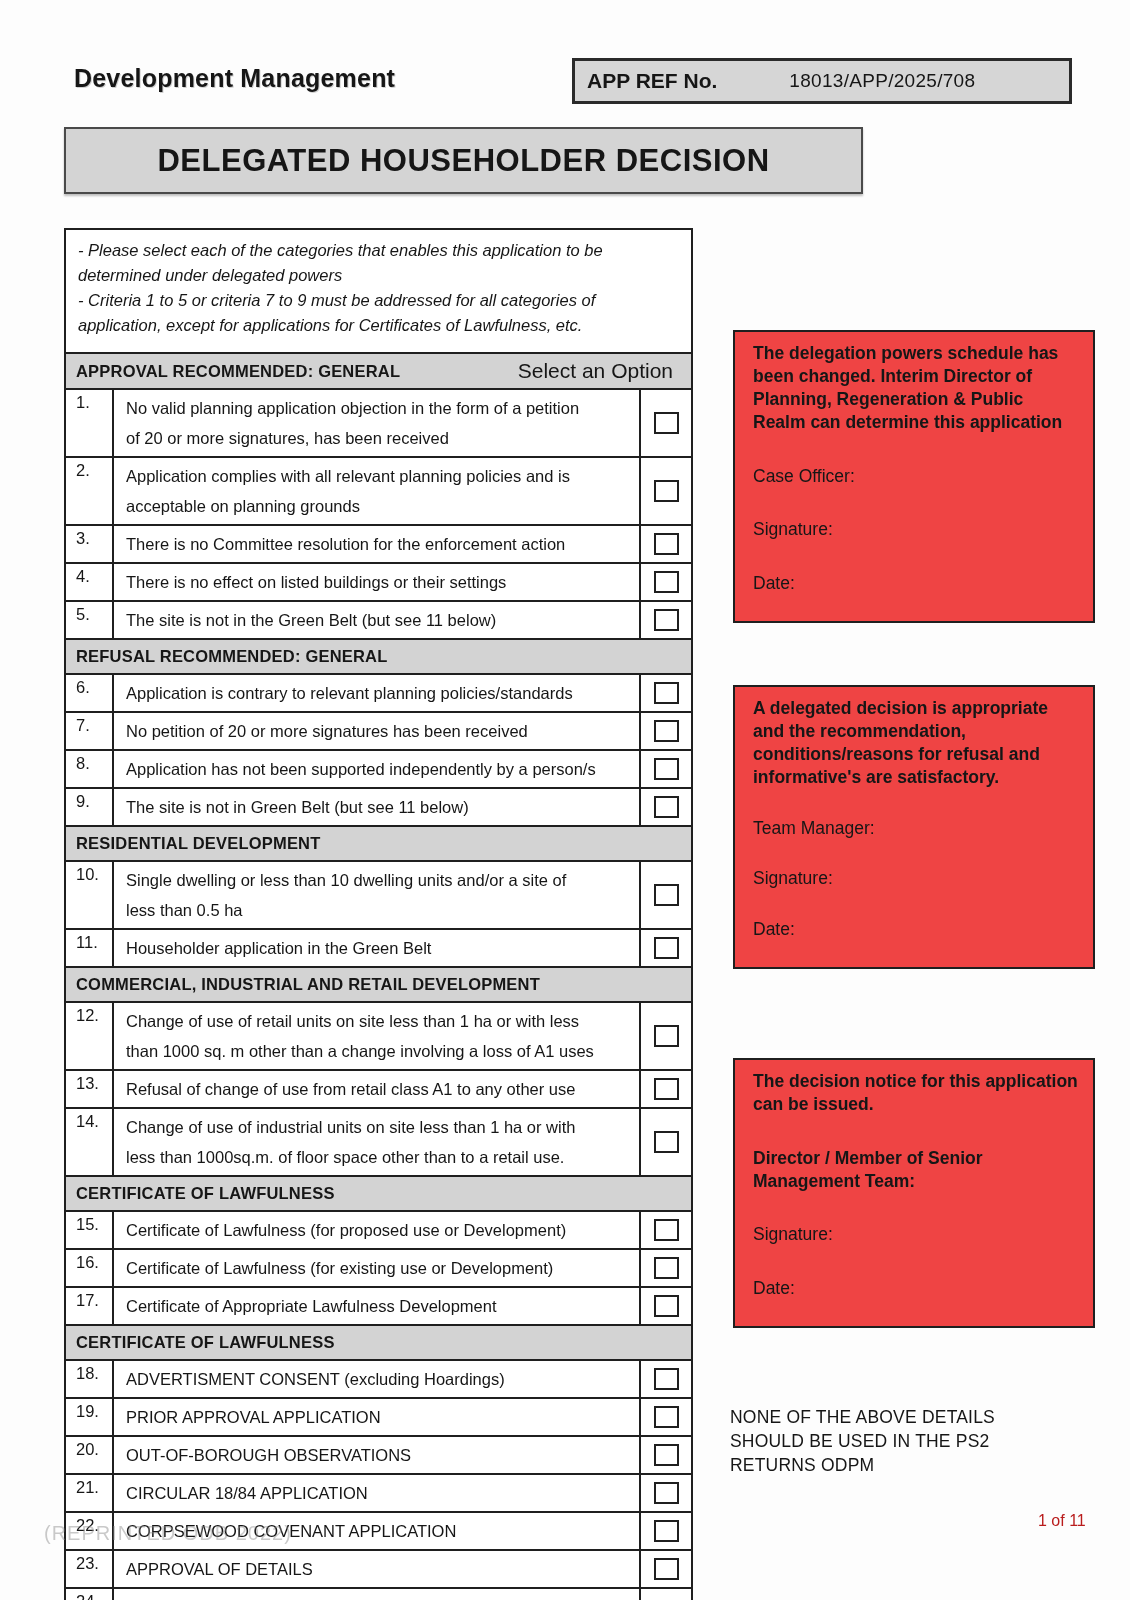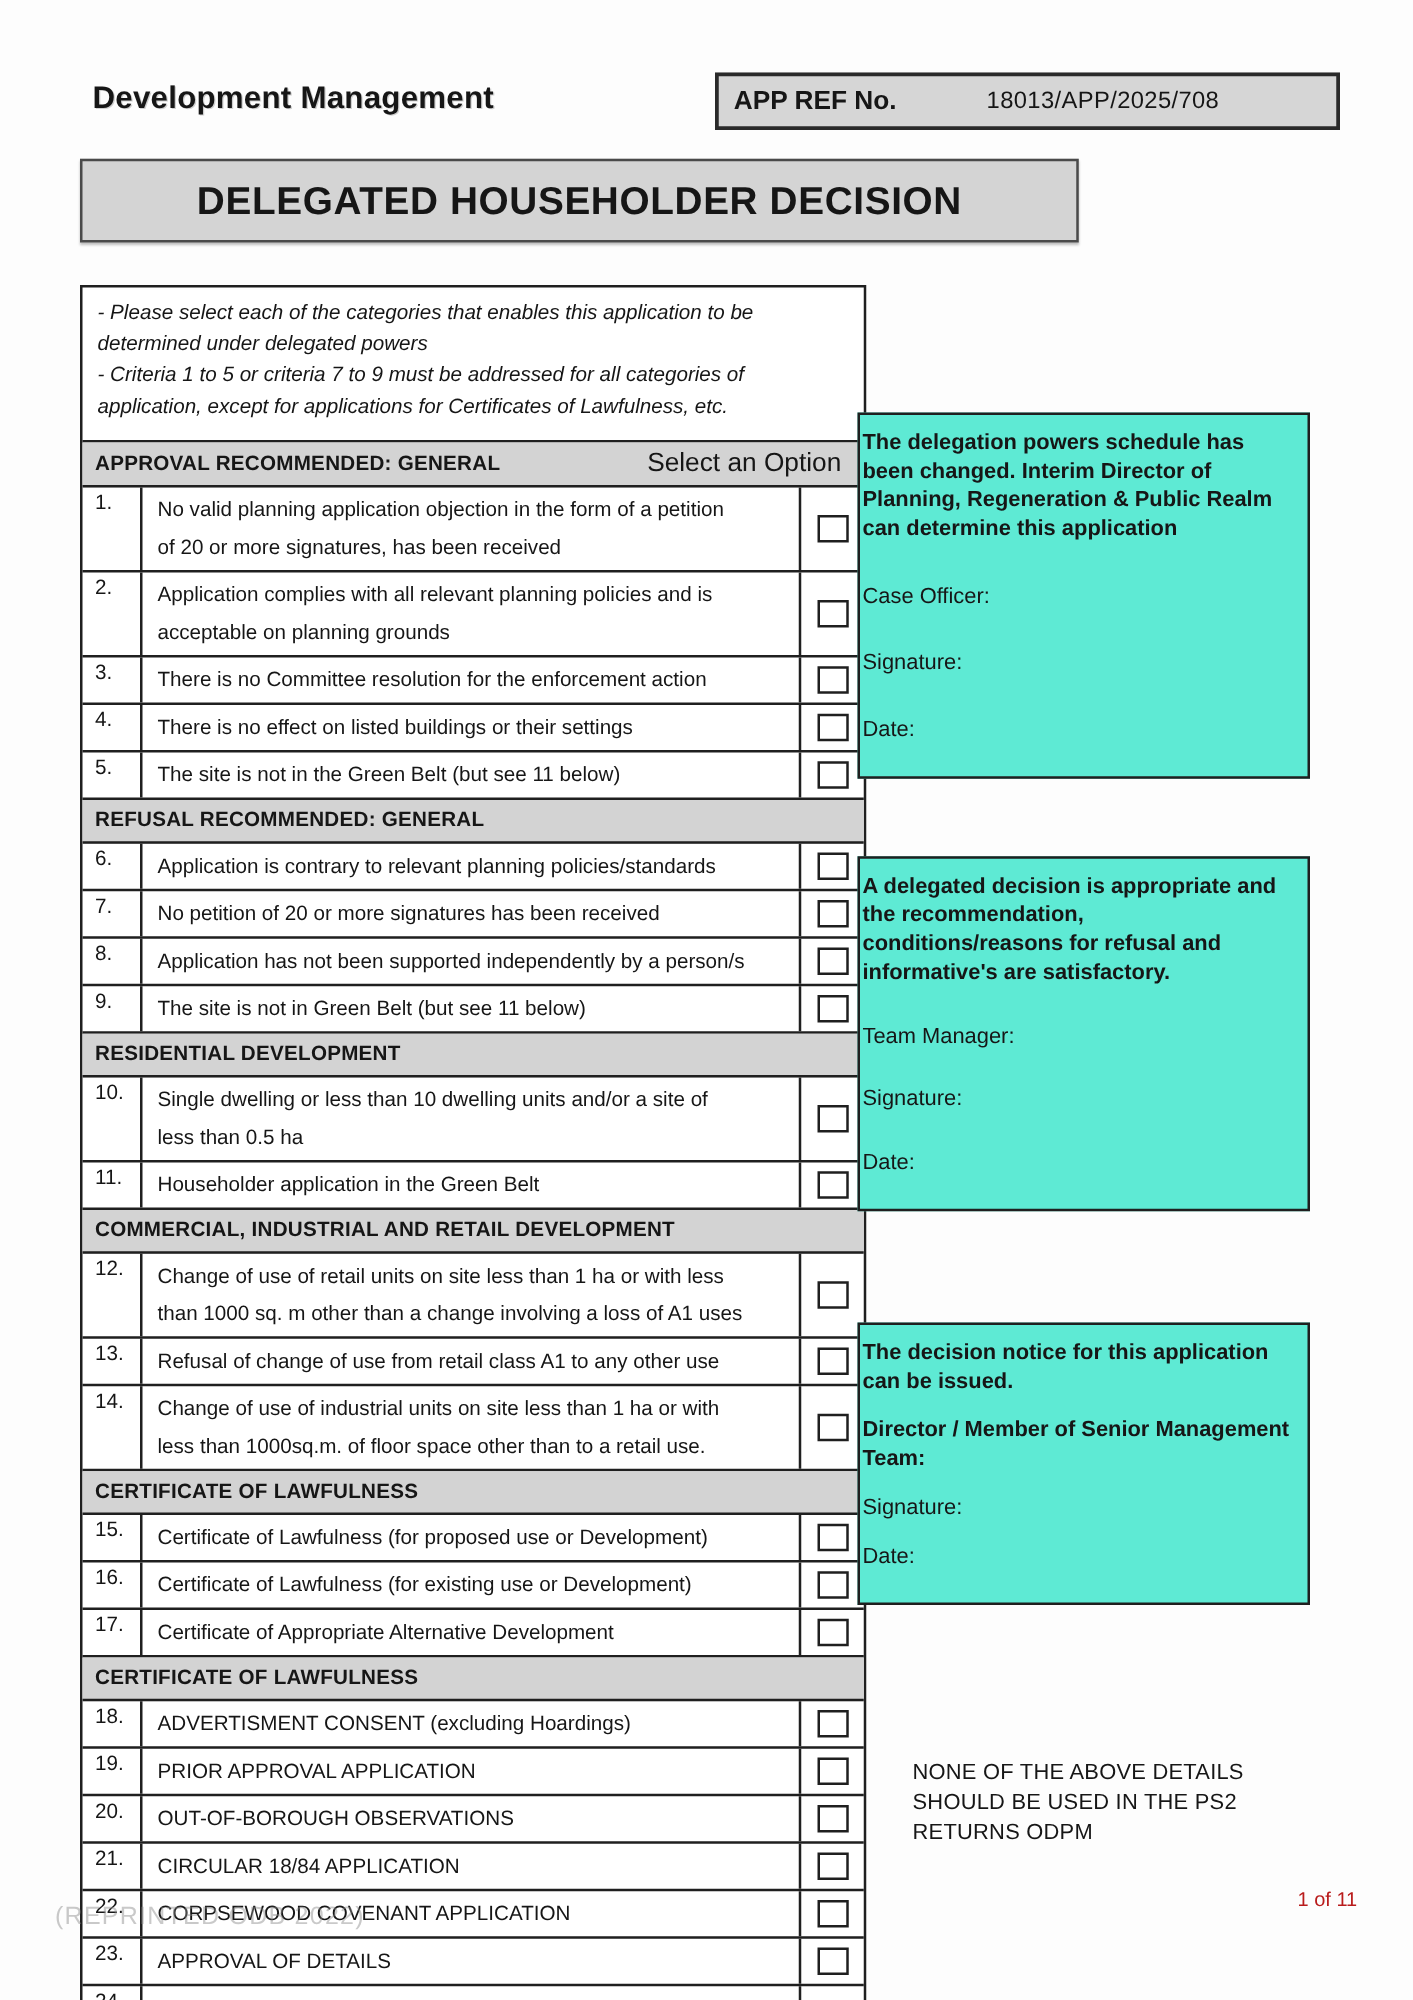--- a/index.html
+++ b/index.html
@@ -57,30 +57,30 @@
   .desc-cell{flex:1;padding:3px 8px 3px 12px;font-size:16.5px;}
   .desc-cell .dline{line-height:30px;}
   .check-cell{
     width:52px;flex:0 0 52px;border-left:2px solid #1f1f1f;box-sizing:border-box;
     display:flex;align-items:center;justify-content:center;
   }
   .checkbox{width:25px;height:22px;border:2.5px solid #1f1f1f;background:#fff;box-sizing:border-box;cursor:pointer;}
 
   
   .side-box{
-    position:absolute;left:686px;width:362px;
-    border:2.5px solid #1f1f1f;box-sizing:border-box;background:#5eead4;
-    display:flex;flex-direction:column;padding:10px 14px 26px 2px;
+    position:absolute;left:733px;width:362px;
+    border:2.5px solid #1f1f1f;box-sizing:border-box;background:#ef4444;
+    display:flex;flex-direction:column;padding:10px 14px 26px 18px;
   }
   .side-box .box-heading{font-size:17.5px;font-weight:700;line-height:23px;}
   .side-box .box-label{font-size:17.5px;margin-top:auto;line-height:23px;}
   .side-box .box-label.bold{font-weight:700;}
   #side-box-0{top:330px;height:293px;}
   #side-box-1{top:685px;height:284px;}
-  #side-box-2{top:1058px;height:226px;}
+  #side-box-2{top:1058px;height:270px;}
 
   .ps2-note{
     position:absolute;left:730px;top:1405px;width:300px;
     font-size:17.5px;line-height:24px;letter-spacing:.2px;
   }
   .page-indicator{
     position:absolute;left:1038px;top:1512px;
     font-size:16px;color:#b91c1c;
   }
   .watermark{
@@ -272,21 +272,21 @@
           <div class="desc-cell">
             <div class="dline">Certificate of Lawfulness (for existing use or Development)</div>
           </div>
           <div class="check-cell">
             <div class="checkbox"></div>
           </div>
         </div>
         <div class="item-row">
           <div class="num-cell">17.</div>
           <div class="desc-cell">
-            <div class="dline">Certificate of Appropriate Alternative Development</div>
+            <div class="dline">Certificate of Appropriate Lawfulness Development</div>
           </div>
           <div class="check-cell">
             <div class="checkbox"></div>
           </div>
         </div>
         <div class="section-row">
           <span class="sec-label">CERTIFICATE OF LAWFULNESS</span>
         </div>
         <div class="item-row">
           <div class="num-cell">18.</div>

